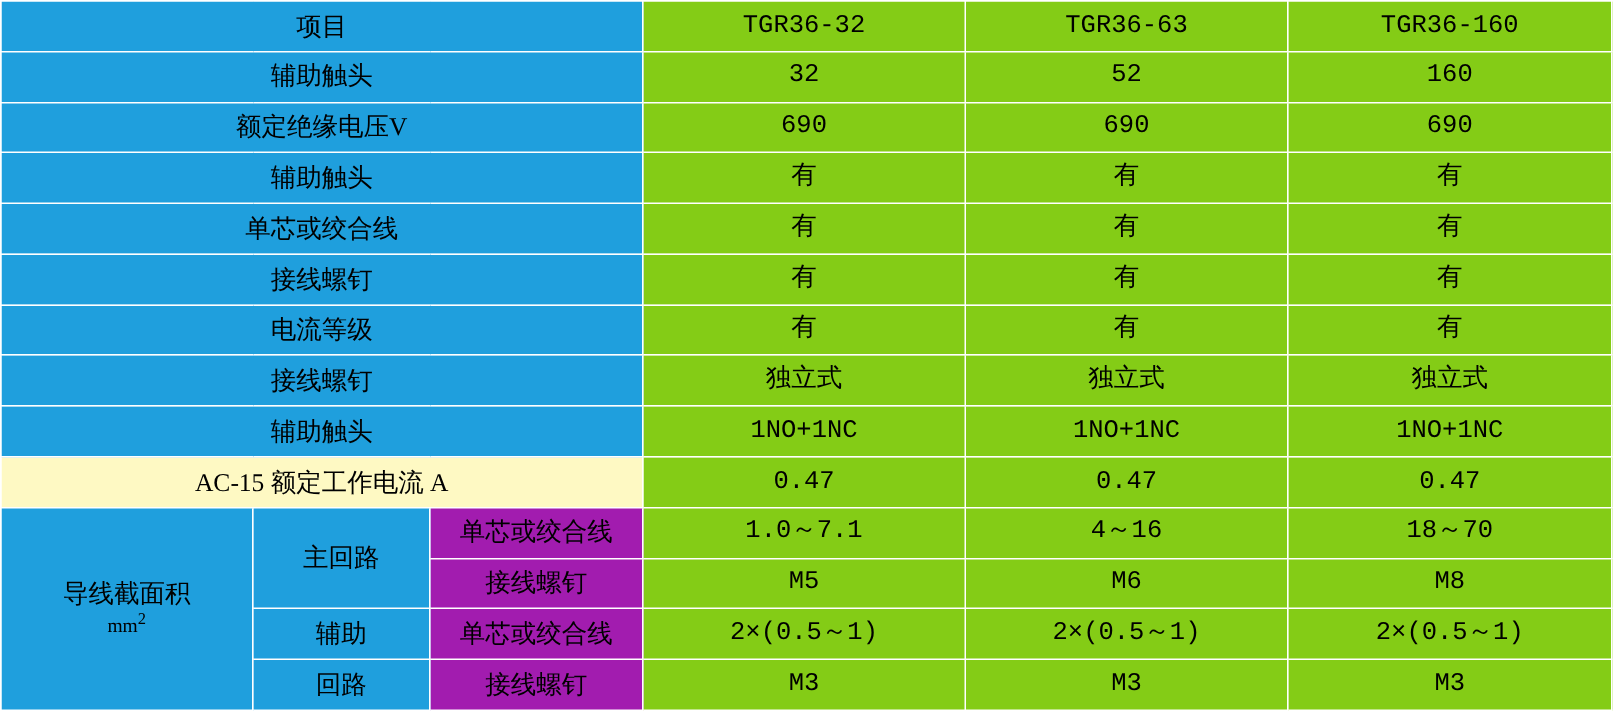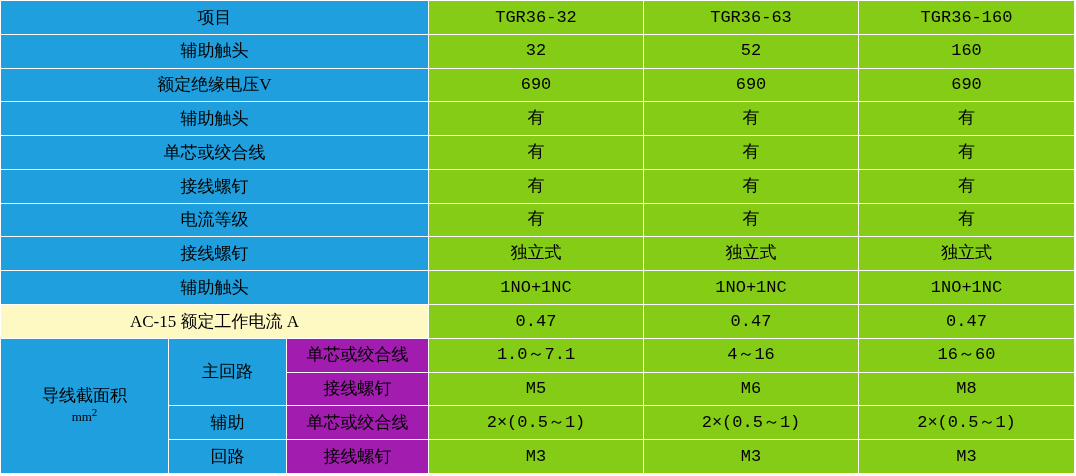--- a/index.html
+++ b/index.html
@@ -159,21 +159,21 @@
 
     <tr>
       <td class="hdr-serif wire-label" rowspan="4">
         <span>导线截面积</span><br>
         <span class="units"><span>mm</span><sup>2</sup></span>
       </td>
       <td class="hdr-serif" rowspan="2">主回路</td>
       <td class="sub">单芯或绞合线</td>
       <td class="val outer-left">1.0～7.1</td>
       <td class="val">4～16</td>
-      <td class="val">16～60</td>
+      <td class="val">18～70</td>
     </tr>
 
     <tr>
       <td class="sub">接线螺钉</td>
       <td class="val outer-left">M5</td>
       <td class="val">M6</td>
       <td class="val">M8</td>
     </tr>
 
     <tr>

